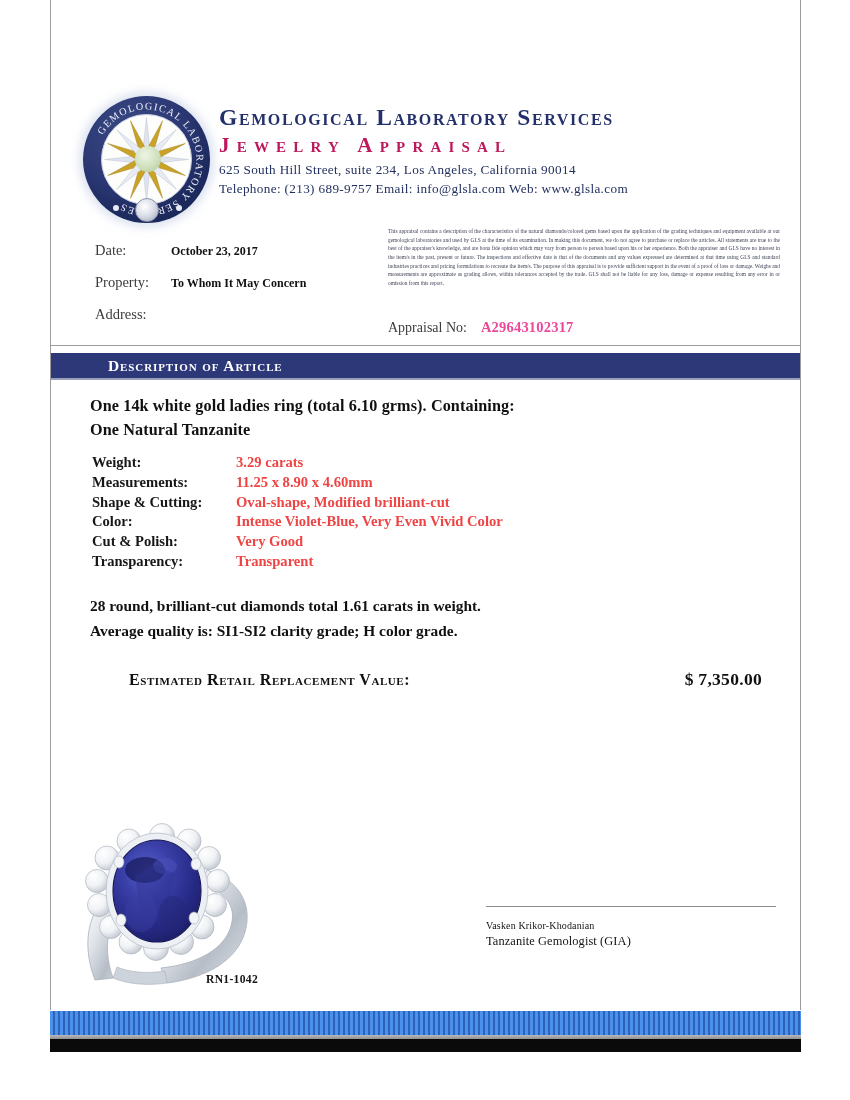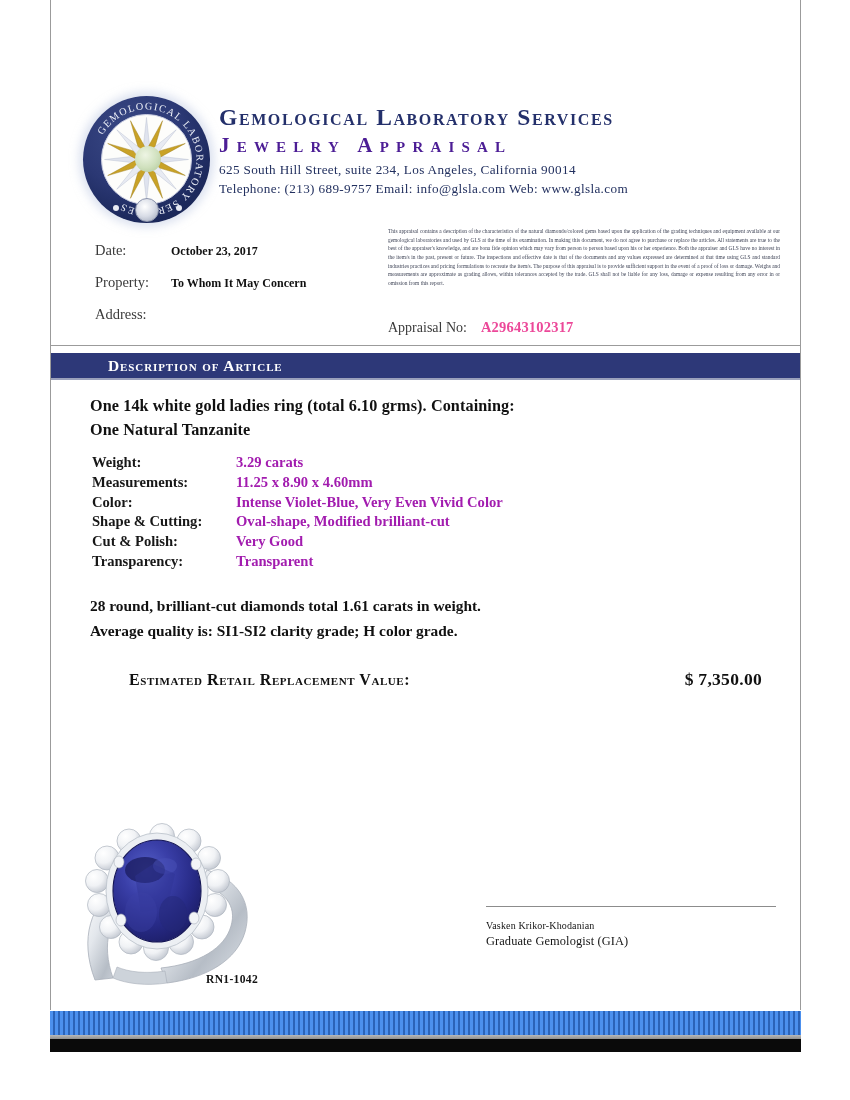--- a/index.html
+++ b/index.html
@@ -106,21 +106,21 @@
     font-weight: bold;
     color: #24306b;
     letter-spacing: 1.6px;
     font-variant: small-caps;
     white-space: nowrap;
     line-height: 1.12;
   }
   .title-sub {
     font-size: 21px;
     font-weight: bold;
-    color: #4c1d95;
+    color: #be185d;
     letter-spacing: 7.2px;
     font-variant: small-caps;
     white-space: nowrap;
     line-height: 1.35;
     margin-top: 1px;
   }
   .addr-line {
     font-size: 13.2px;
     color: #22305f;
     letter-spacing: 0.35px;
@@ -265,21 +265,21 @@
   .spec-label {
     width: 144px;
     flex: none;
     font-size: 14.6px;
     font-weight: bold;
     color: #171717;
   }
   .spec-value {
     font-size: 14.6px;
     font-weight: bold;
-    color: #a21caf;
+    color: #ef4444;
     white-space: nowrap;
   }
 
   .diamond-lines {
     position: absolute;
     left: 39px;
     top: 213px;
     font-size: 15.4px;
     font-weight: bold;
     line-height: 1.63;
@@ -486,26 +486,26 @@
     <div class="spec-table">
       <div class="spec-row">
         <span class="spec-label">Weight:</span>
         <span class="spec-value">3.29 carats</span>
       </div>
       <div class="spec-row">
         <span class="spec-label">Measurements:</span>
         <span class="spec-value">11.25 x 8.90 x 4.60mm</span>
       </div>
       <div class="spec-row">
+        <span class="spec-label">Shape &amp; Cutting:</span>
+        <span class="spec-value">Oval-shape, Modified brilliant-cut</span>
+      </div>
+      <div class="spec-row">
         <span class="spec-label">Color:</span>
         <span class="spec-value">Intense Violet-Blue, Very Even Vivid Color</span>
-      </div>
-      <div class="spec-row">
-        <span class="spec-label">Shape &amp; Cutting:</span>
-        <span class="spec-value">Oval-shape, Modified brilliant-cut</span>
       </div>
       <div class="spec-row">
         <span class="spec-label">Cut  &amp;  Polish:</span>
         <span class="spec-value">Very Good</span>
       </div>
       <div class="spec-row">
         <span class="spec-label">Transparency:</span>
         <span class="spec-value">Transparent</span>
       </div>
     </div>
@@ -584,20 +584,20 @@
       <ellipse cx="64" cy="112" rx="5" ry="6"></ellipse>
       <ellipse cx="137" cy="110" rx="5" ry="6"></ellipse>
     </g>
   </svg>
 
   <div class="ring-caption">RN1-1042</div>
 
   <div class="sig">
     <div class="sig-rule"></div>
     <div class="sig-name">Vasken Krikor-Khodanian</div>
-    <div class="sig-title">Graduate Gemologist (GIA)</div>
+    <div class="sig-title">Tanzanite Gemologist (GIA)</div>
   </div>
 
   <div class="footer-stripes"></div>
   <div class="footer-gray"></div>
   <div class="footer-black"></div>
 
 </div>
 
 </body></html>

